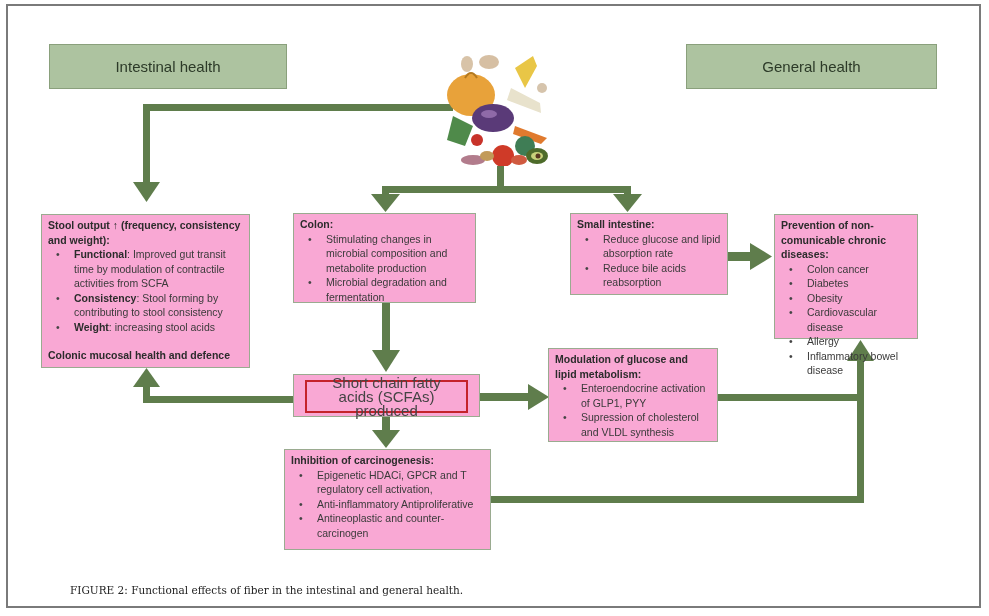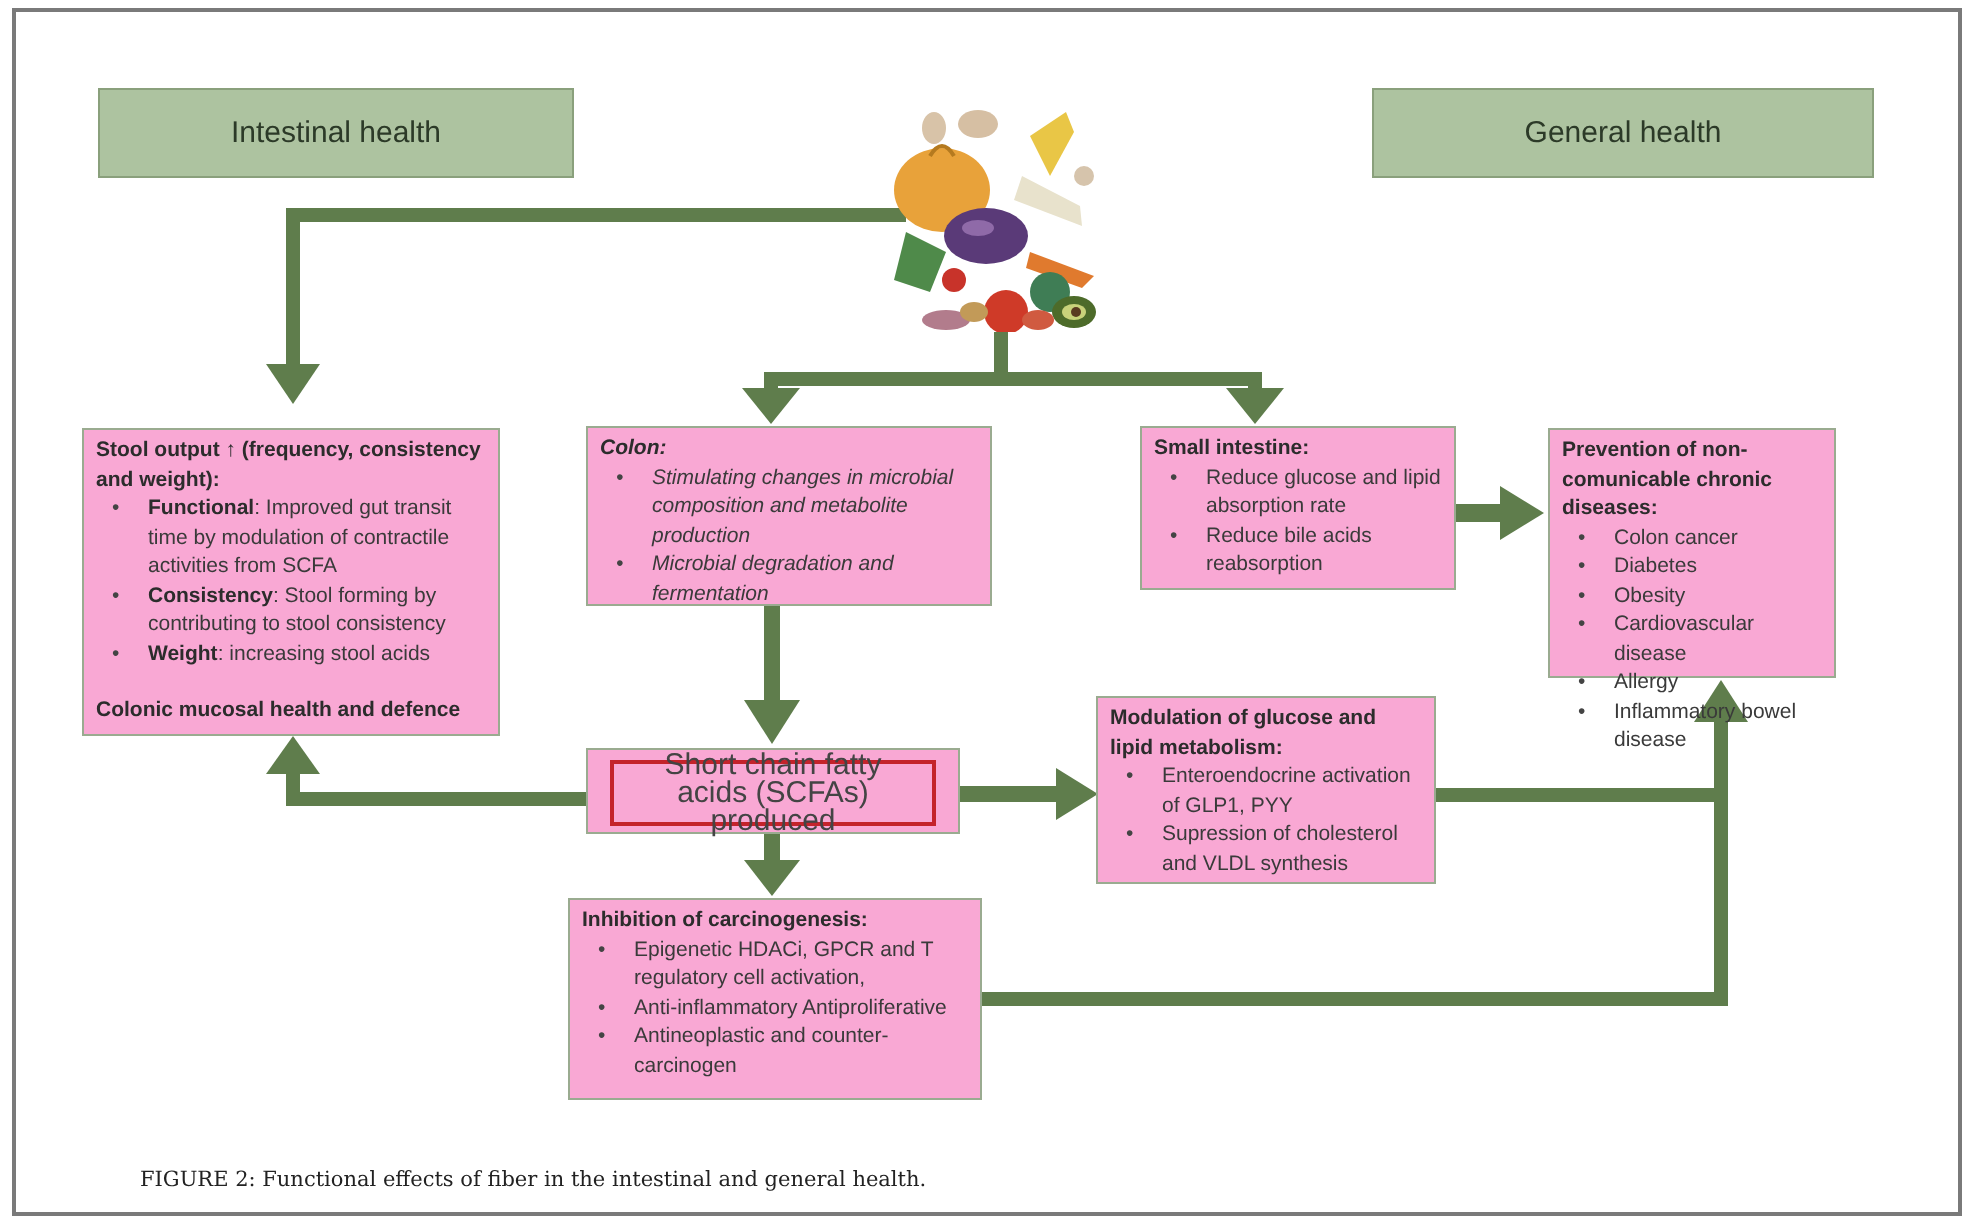--- a/index.html
+++ b/index.html
@@ -97,21 +97,21 @@
 <div class="box" style="left:41px; top:214px; width:209px; height:154px;">
   <div class="title">Stool output ↑ (frequency, consistency and weight):</div>
   <ul>
     <li><b>Functional</b><span>: Improved gut transit time by modulation of contractile activities from SCFA</span></li>
     <li><b>Consistency</b><span>: Stool forming by contributing to stool consistency</span></li>
     <li><b>Weight</b><span>: increasing stool acids</span></li>
   </ul>
   <div class="title" style="margin-top:14px;">Colonic mucosal health and defence</div>
 </div>
 
-<div class="box" style="left:293px; top:213px; width:203px; height:90px; overflow:hidden;font-style:italic;">
+<div class="box" style="left:293px; top:213px; width:183px; height:90px; overflow:hidden;">
   <div class="title">Colon:</div>
   <ul>
     <li>Stimulating changes in microbial composition and metabolite production</li>
     <li>Microbial degradation and fermentation</li>
   </ul>
 </div>
 
 <div class="box" style="left:545px; top:213px; width:158px; height:82px;margin-left:25px;">
   <div class="title">Small intestine:</div>
   <ul>

